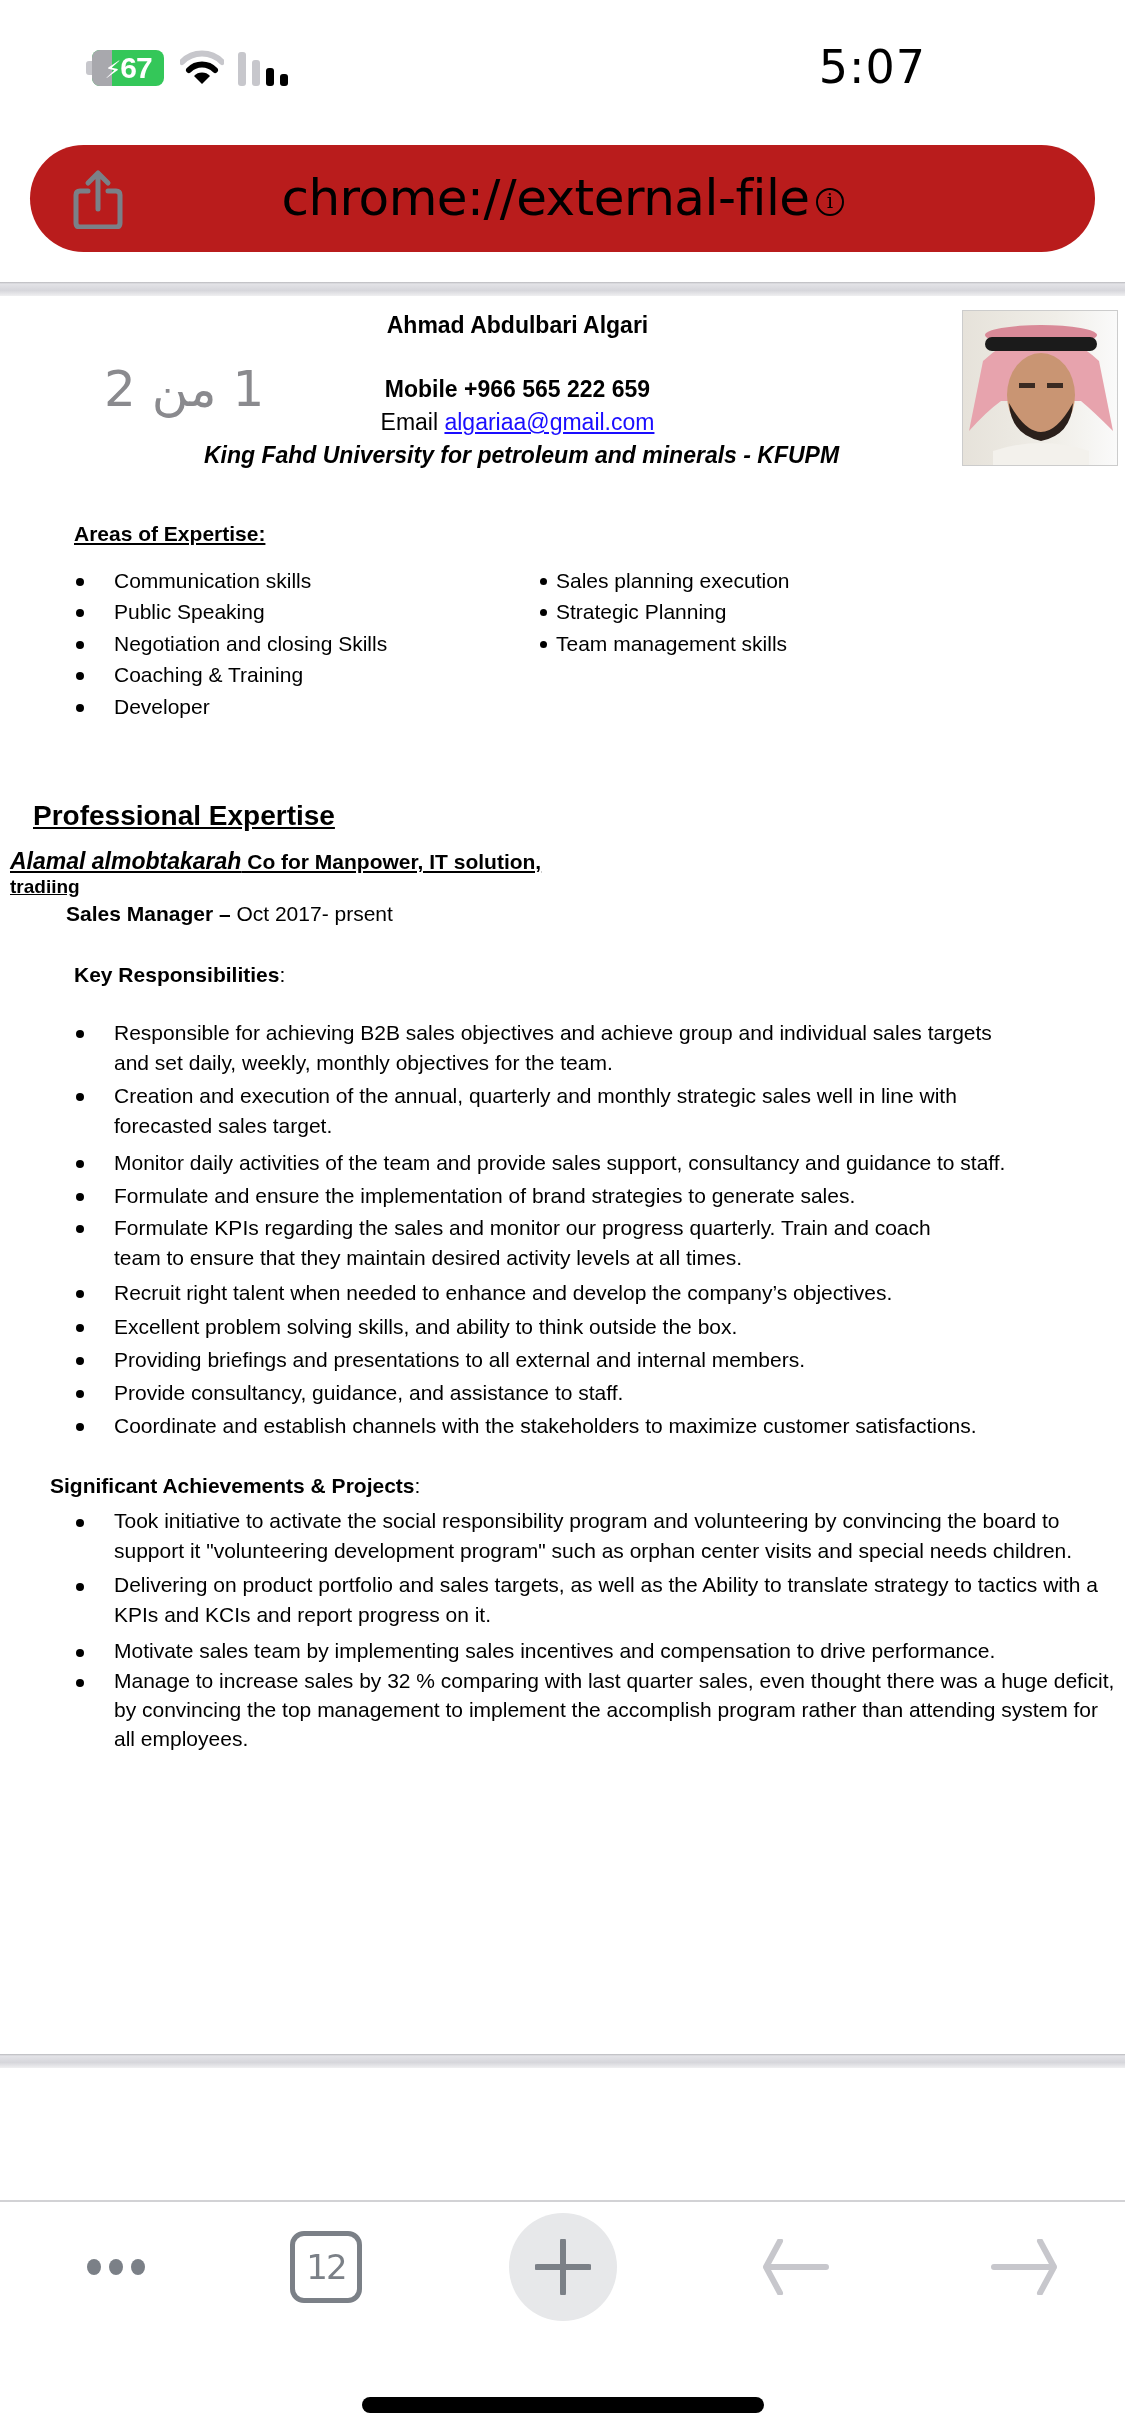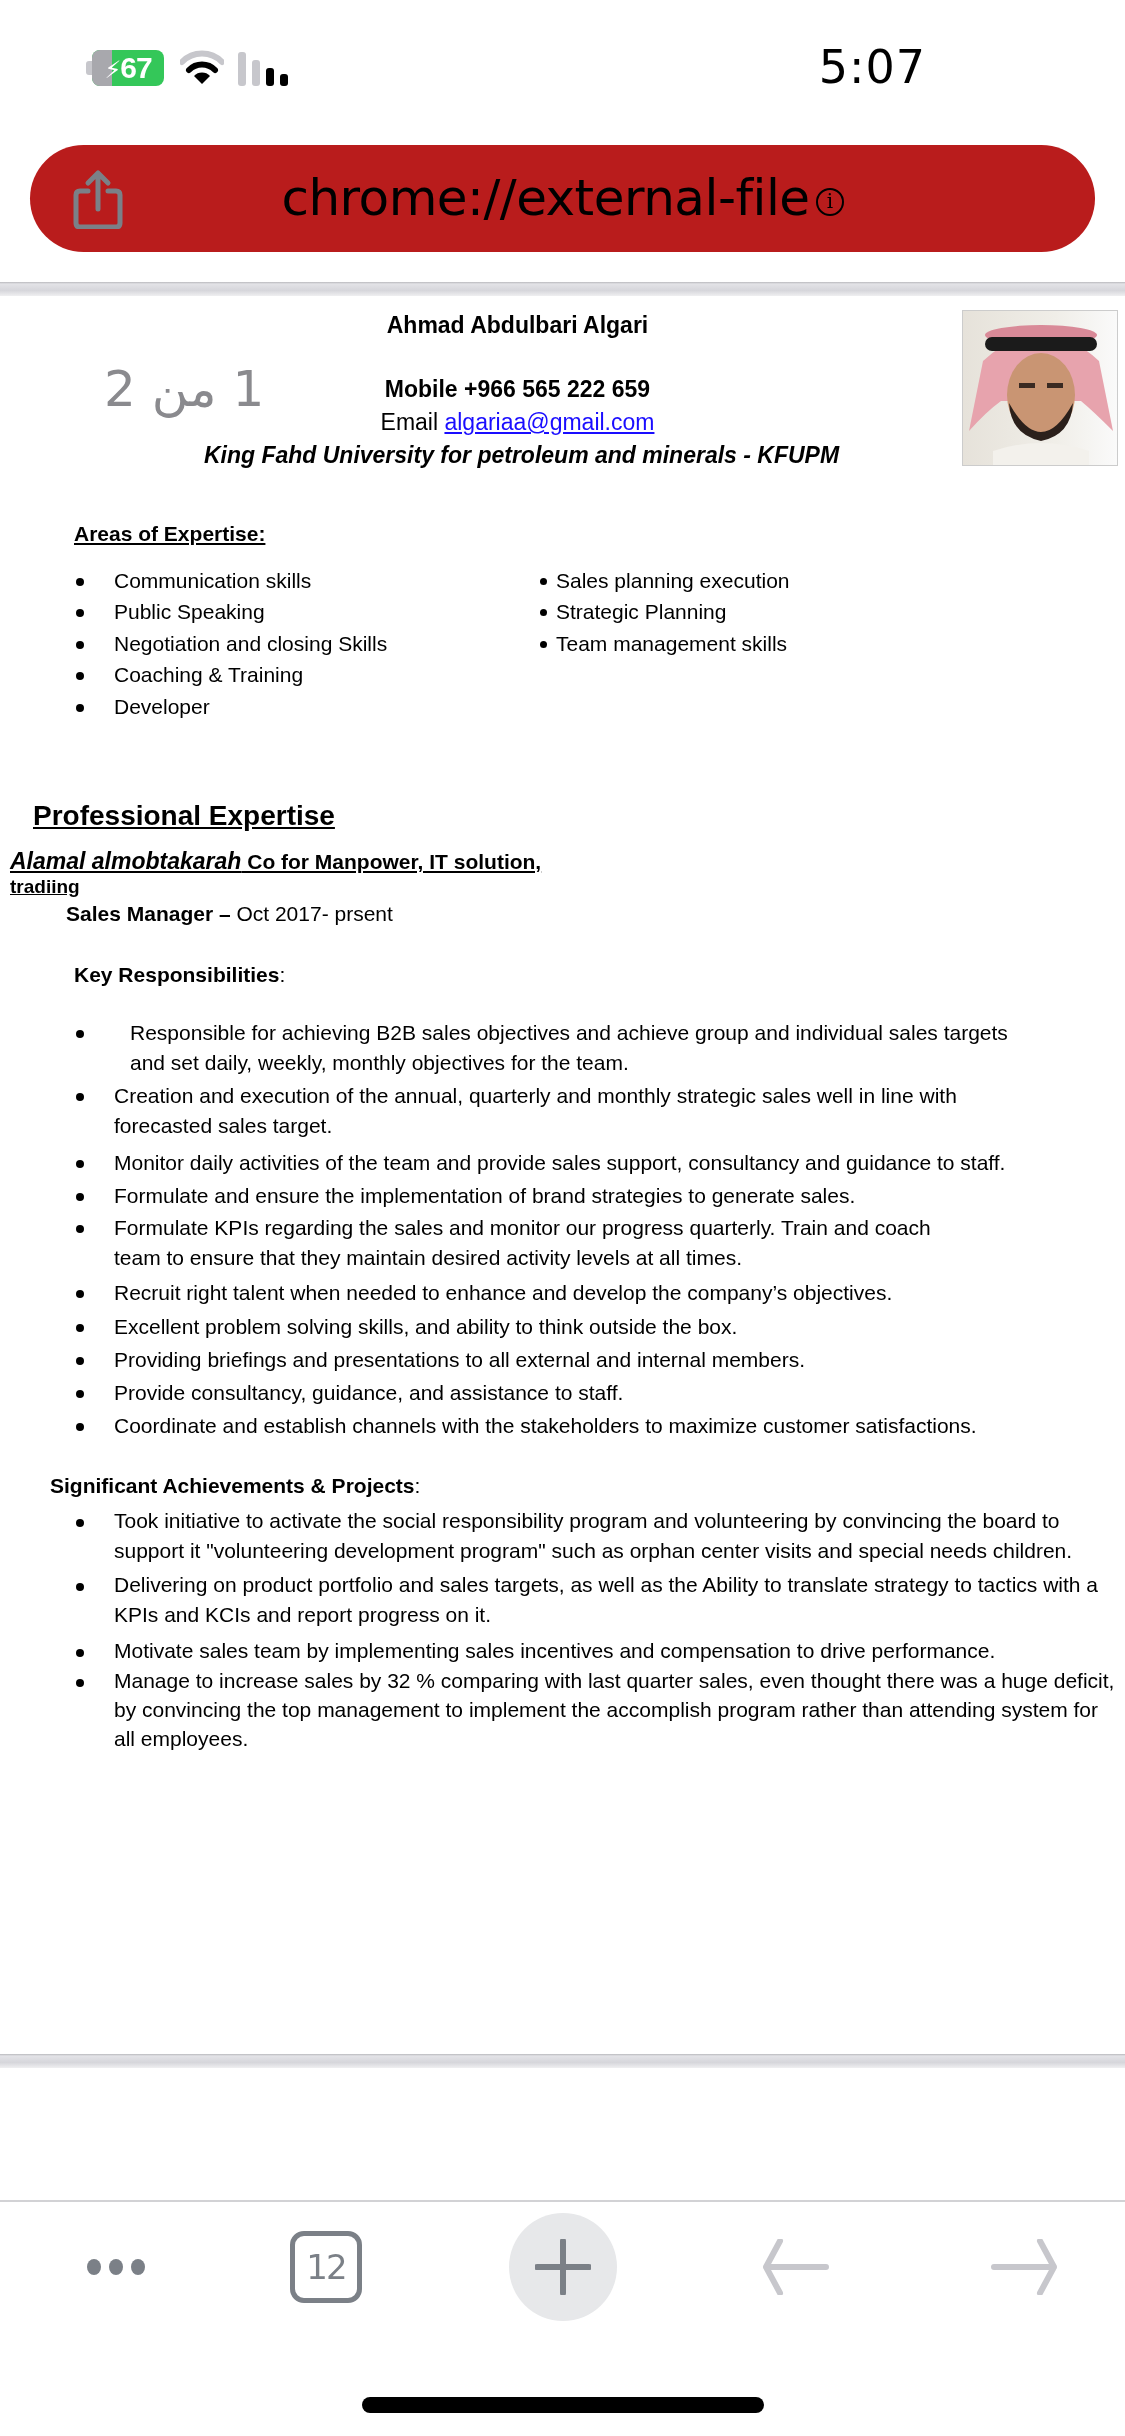--- a/index.html
+++ b/index.html
@@ -149,21 +149,21 @@
   <span class="bullet" style="left:540px; top:345px; width:7px; height:7px;"></span>
   <div class="abs list-item" style="left:556px; top:336px;">Team management skills</div>
 
   <div class="abs pro-h">Professional Expertise</div>
   <div class="abs company"><i>Alamal almobtakarah</i><span> Co for Manpower, IT solution,</span></div>
   <div class="abs company2">tradiing</div>
   <div class="abs role"><b>Sales Manager –</b><span> Oct 2017- prsent</span></div>
   <div class="abs kr"><b>Key Responsibilities</b><span>:</span></div>
 
   <span class="bullet" style="left:76px; top:734px;"></span>
-  <div class="para" style="top:722px; width:880px;margin-left:16px;">Responsible for achieving B2B sales objectives and achieve group and individual sales targets and set daily, weekly, monthly objectives for the team.</div>
+  <div class="para" style="top:722px; width:880px;">Responsible for achieving B2B sales objectives and achieve group and individual sales targets and set daily, weekly, monthly objectives for the team.</div>
   <span class="bullet" style="left:76px; top:797px;"></span>
   <div class="para" style="top:785px; width:940px;">Creation and execution of the annual, quarterly and monthly strategic sales well in line with forecasted sales target.</div>
   <span class="bullet" style="left:76px; top:864px;"></span>
   <div class="para" style="top:852px;">Monitor daily activities of the team and provide sales support, consultancy and guidance to staff.</div>
   <span class="bullet" style="left:76px; top:897px;"></span>
   <div class="para" style="top:885px;">Formulate and ensure the implementation of brand strategies to generate sales.</div>
   <span class="bullet" style="left:76px; top:929px;"></span>
   <div class="para" style="top:917px; width:820px;">Formulate KPIs regarding the sales and monitor our progress quarterly. Train and coach team to ensure that they maintain desired activity levels at all times.</div>
   <span class="bullet" style="left:76px; top:994px;"></span>
   <div class="para" style="top:982px;">Recruit right talent when needed to enhance and develop the company’s objectives.</div>

